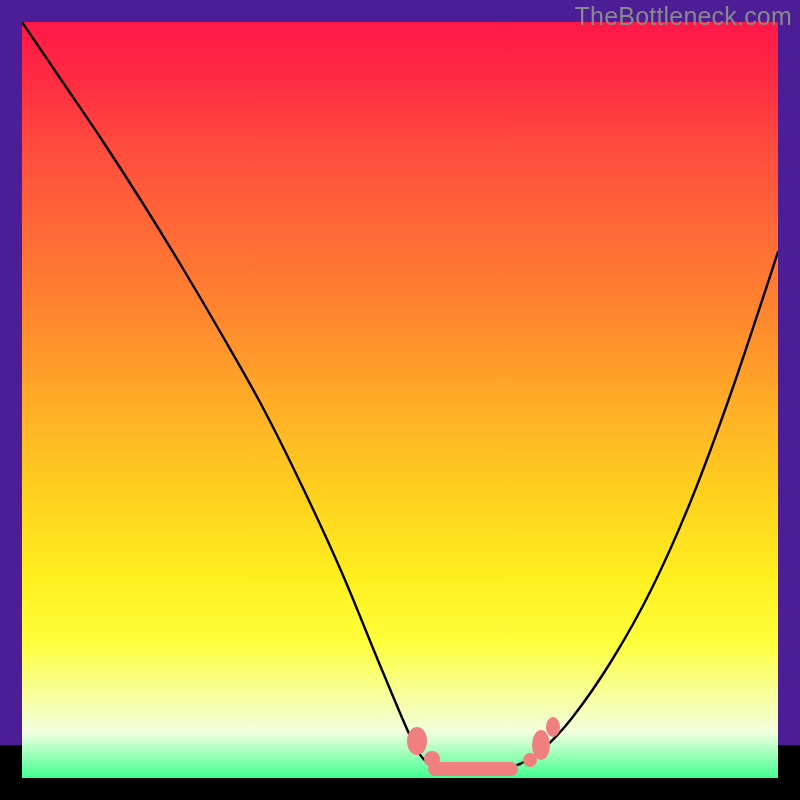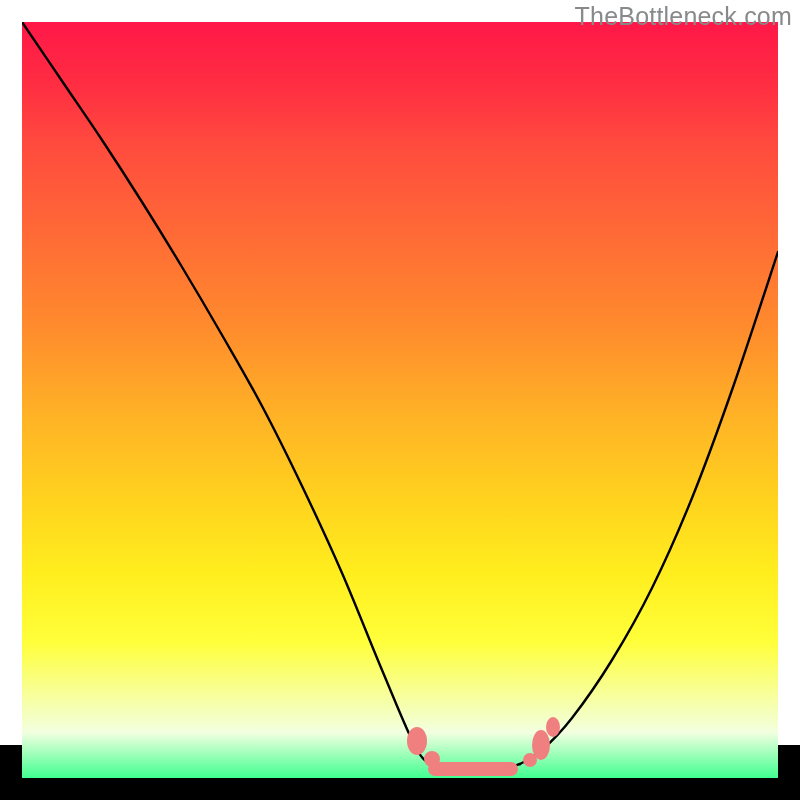--- a/index.html
+++ b/index.html
@@ -1,20 +1,20 @@
 <!DOCTYPE html>
 <html><head>
 <meta charset="utf-8">
 <style>
   * { margin: 0; padding: 0; box-sizing: border-box; }
   html, body { width: 800px; height: 800px; overflow: hidden; background: #000; }
   .frame {
     width: 800px;
     height: 745px;
-    background: #ffffff;
+    background: #4c1d95;
     position: relative;
   }
   .plot {
     position: absolute;
     left: 22px;
     top: 22px;
     width: 756px;
     height: 756px;
     background: linear-gradient(to bottom,
       #ff1848 0%,

